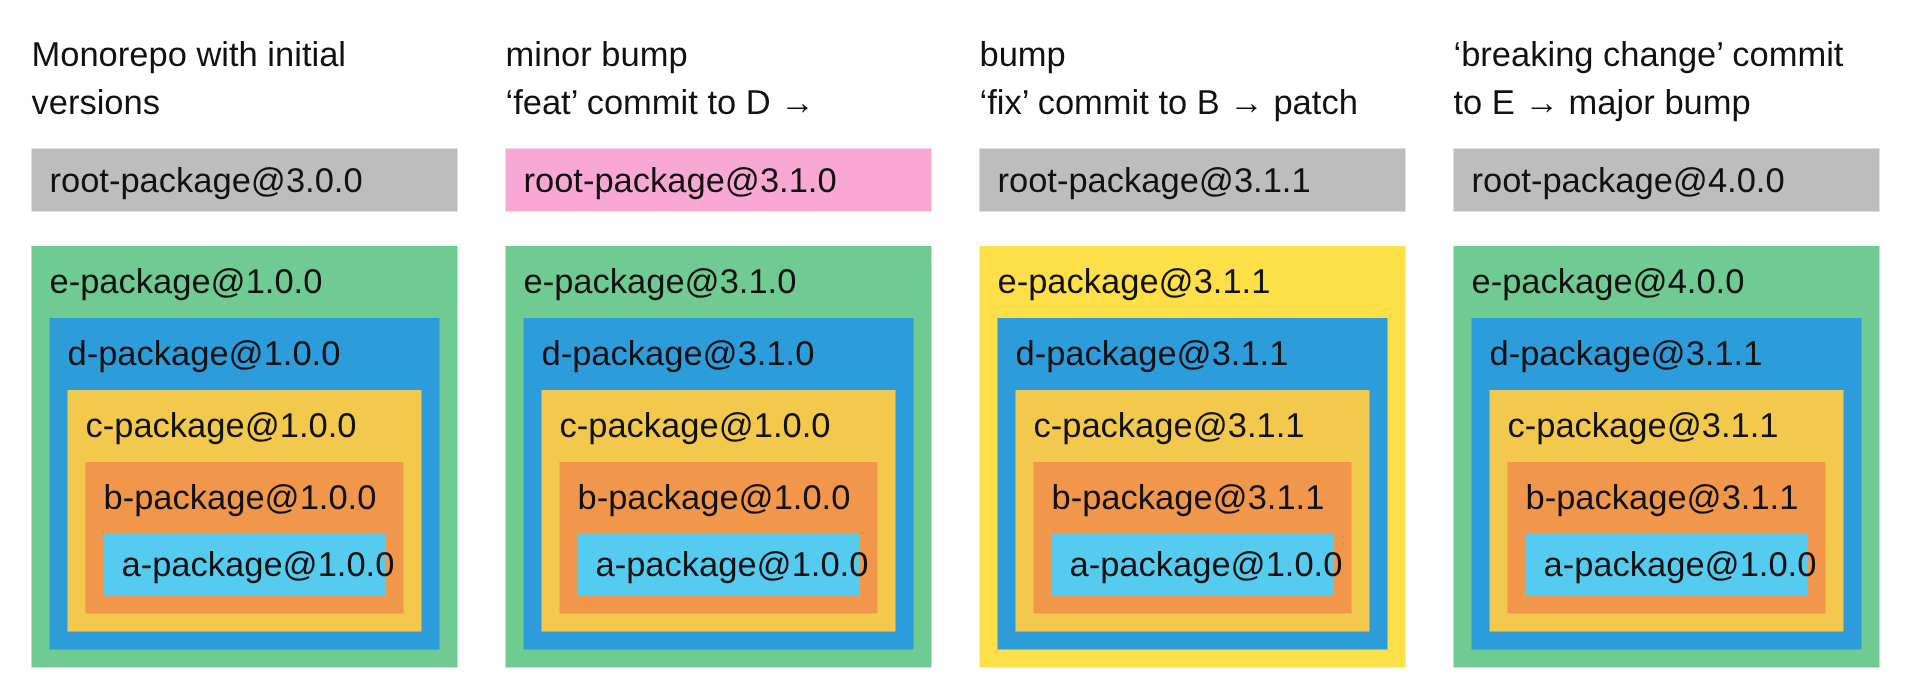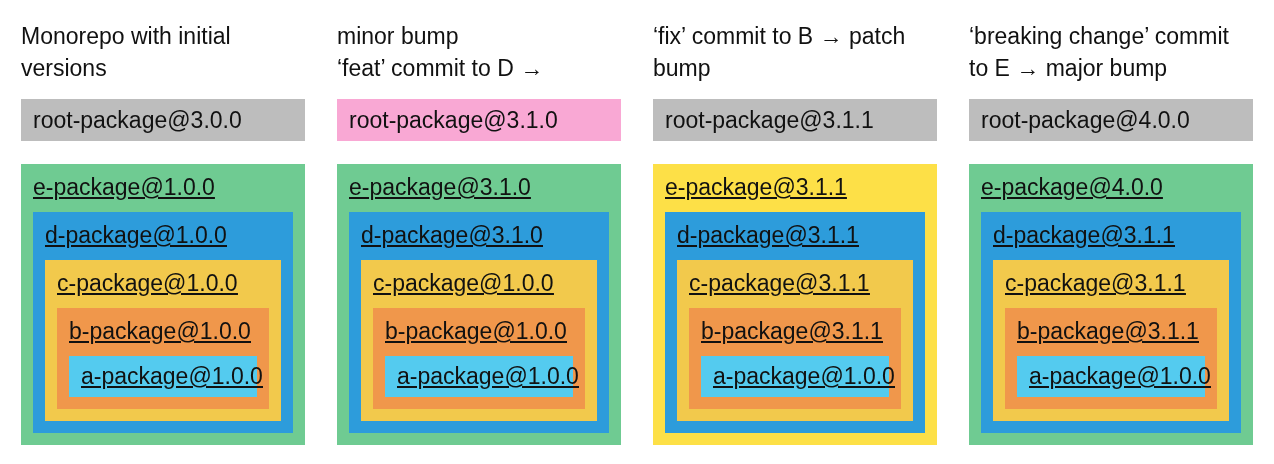--- a/index.html
+++ b/index.html
@@ -41,21 +41,20 @@
     display: flex;
     align-items: center;
     padding: 0 12px;
     font-size: 23px;
     white-space: nowrap;
     margin-bottom: 23px;
   }
   .pkg {
     box-sizing: border-box;
     padding: 10px 12px 12px 12px;
-    text-decoration: underline;
   }
   .pkg.leaf {
     padding: 7px 12px;
   }
   .pkg-label {
     display: block;
     font-size: 23px;
     line-height: 27px;
     white-space: nowrap;
   }
@@ -109,22 +108,22 @@
               <span class="pkg-label">a-package@1.0.0</span>
             </div>
           </div>
         </div>
       </div>
     </div>
   </div>
 
   <div class="column">
     <div class="col-title">
+      <span class="title-line">bump</span>
       <span class="title-line">‘fix’ commit to B → patch</span>
-      <span class="title-line">bump</span>
     </div>
     <div class="root-box" style="background: rgb(189, 189, 189);">root-package@3.1.1</div>
     <div class="pkg" style="background: #fde047;">
       <span class="pkg-label">e-package@3.1.1</span>
       <div class="pkg" style="background: rgb(45, 156, 219);">
         <span class="pkg-label">d-package@3.1.1</span>
         <div class="pkg" style="background: rgb(242, 201, 76);">
           <span class="pkg-label">c-package@3.1.1</span>
           <div class="pkg" style="background: rgb(240, 151, 75);">
             <span class="pkg-label">b-package@3.1.1</span>

